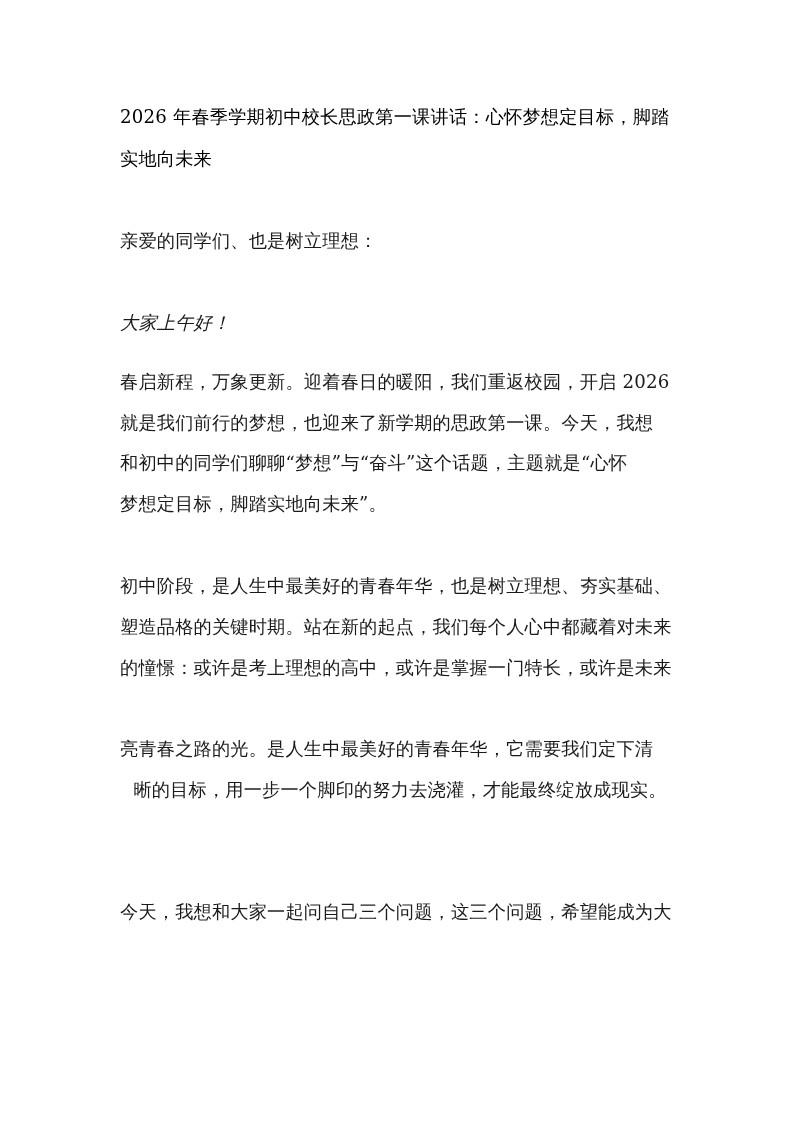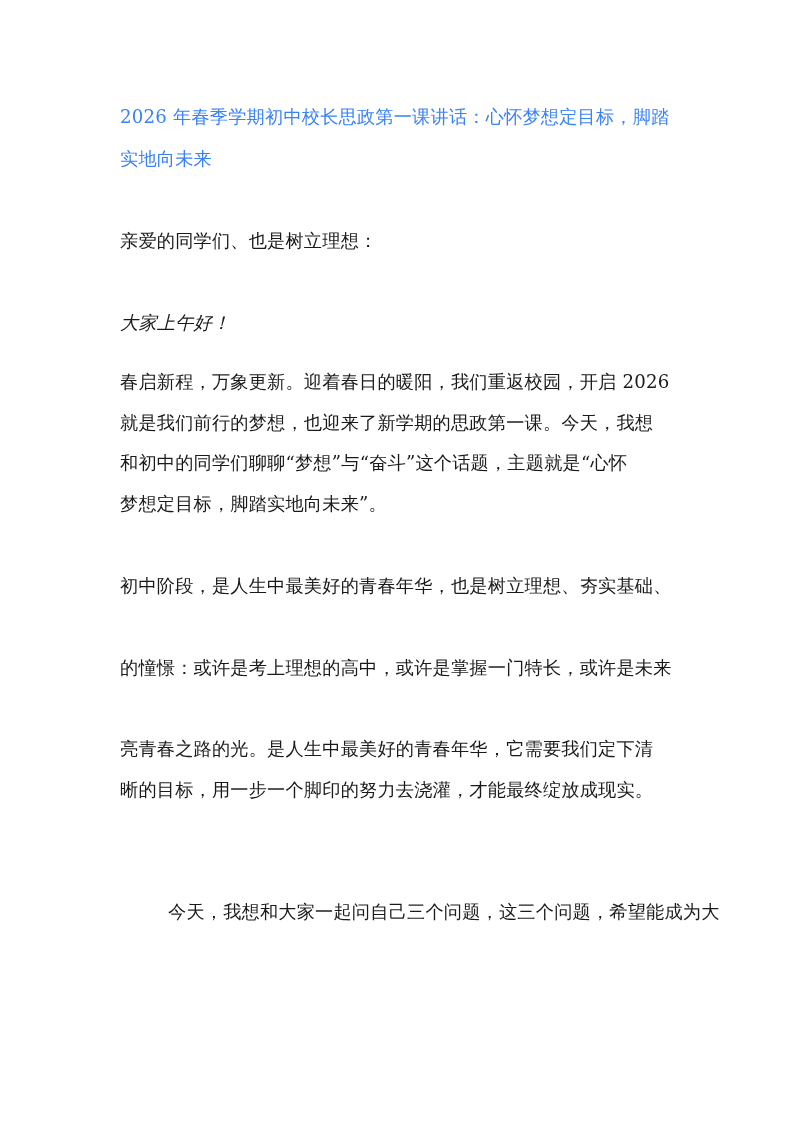--- a/index.html
+++ b/index.html
@@ -27,40 +27,41 @@
       position: absolute;
       left: 120px;
       width: 560px;
       height: 30px;
       line-height: 30px;
       font-size: 18.2px;
       white-space: nowrap;
       letter-spacing: 0.2px;
     }
     .title-line {
-      color: #3b82f6;
+      color: #000000;
     }
   </style>
 </head>
 <body>
 
 <div class="page">
 
   <div class="line title-line" style="top:102px;">2026 年春季学期初中校长思政第一课讲话：心怀梦想定目标，脚踏</div>
   <div class="line title-line" style="top:144px;">实地向未来</div>
 
   <div class="line" style="top:226px;">亲爱的同学们、也是树立理想：</div>
 
   <div class="line" style="top:308px;font-style:italic;">大家上午好！</div>
 
   <div class="line" style="top:367px;">春启新程，万象更新。迎着春日的暖阳，我们重返校园，开启 2026</div>
   <div class="line" style="top:408px;">就是我们前行的梦想，也迎来了新学期的思政第一课。今天，我想</div>
   <div class="line" style="top:448px;">和初中的同学们聊聊“梦想”与“奋斗”这个话题，主题就是“心怀</div>
   <div class="line" style="top:571px;">初中阶段，是人生中最美好的青春年华，也是树立理想、夯实基础、</div>
 
   <div class="line" style="top:489px;">梦想定目标，脚踏实地向未来”。</div>
+  <div class="line" style="top:612px;">塑造品格的关键时期。站在新的起点，我们每个人心中都藏着对未来</div>
   <div class="line" style="top:653px;">的憧憬：或许是考上理想的高中，或许是掌握一门特长，或许是未来</div>
   <div class="line" style="top:734px;">亮青春之路的光。是人生中最美好的青春年华，它需要我们定下清</div>
-  <div class="line" style="top:775px;">晰的目标，用一步一个脚印的努力去浇灌，才能最终绽放成现实。</div>
+  <div class="line" style="top:775px;text-align:center;">晰的目标，用一步一个脚印的努力去浇灌，才能最终绽放成现实。</div>
 
-  <div class="line" style="top:897px;margin-left:48px;">今天，我想和大家一起问自己三个问题，这三个问题，希望能成为大</div>
+  <div class="line" style="top:897px;">今天，我想和大家一起问自己三个问题，这三个问题，希望能成为大</div>
 
 </div>
 
 </body></html>

